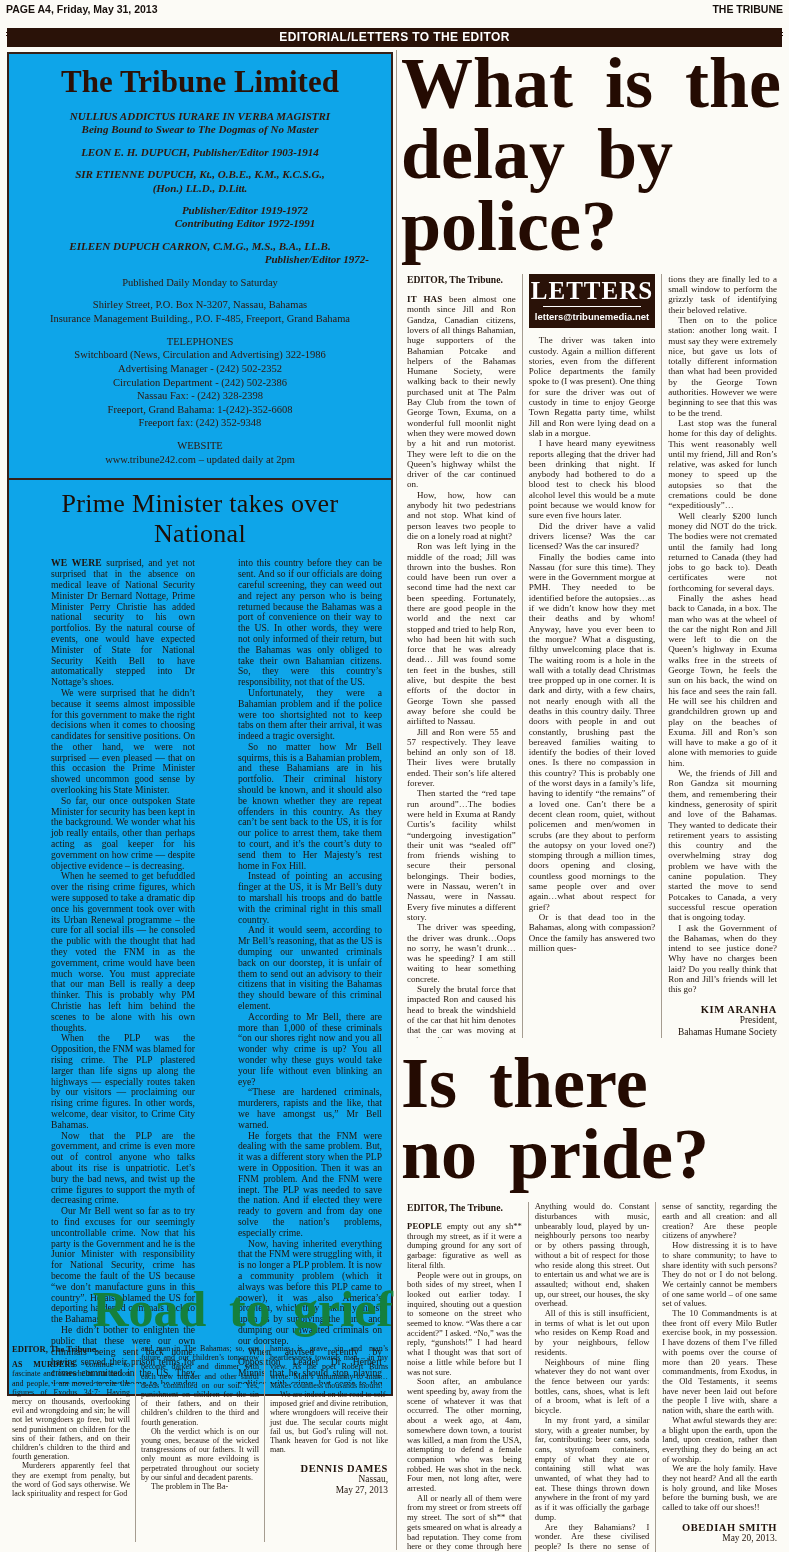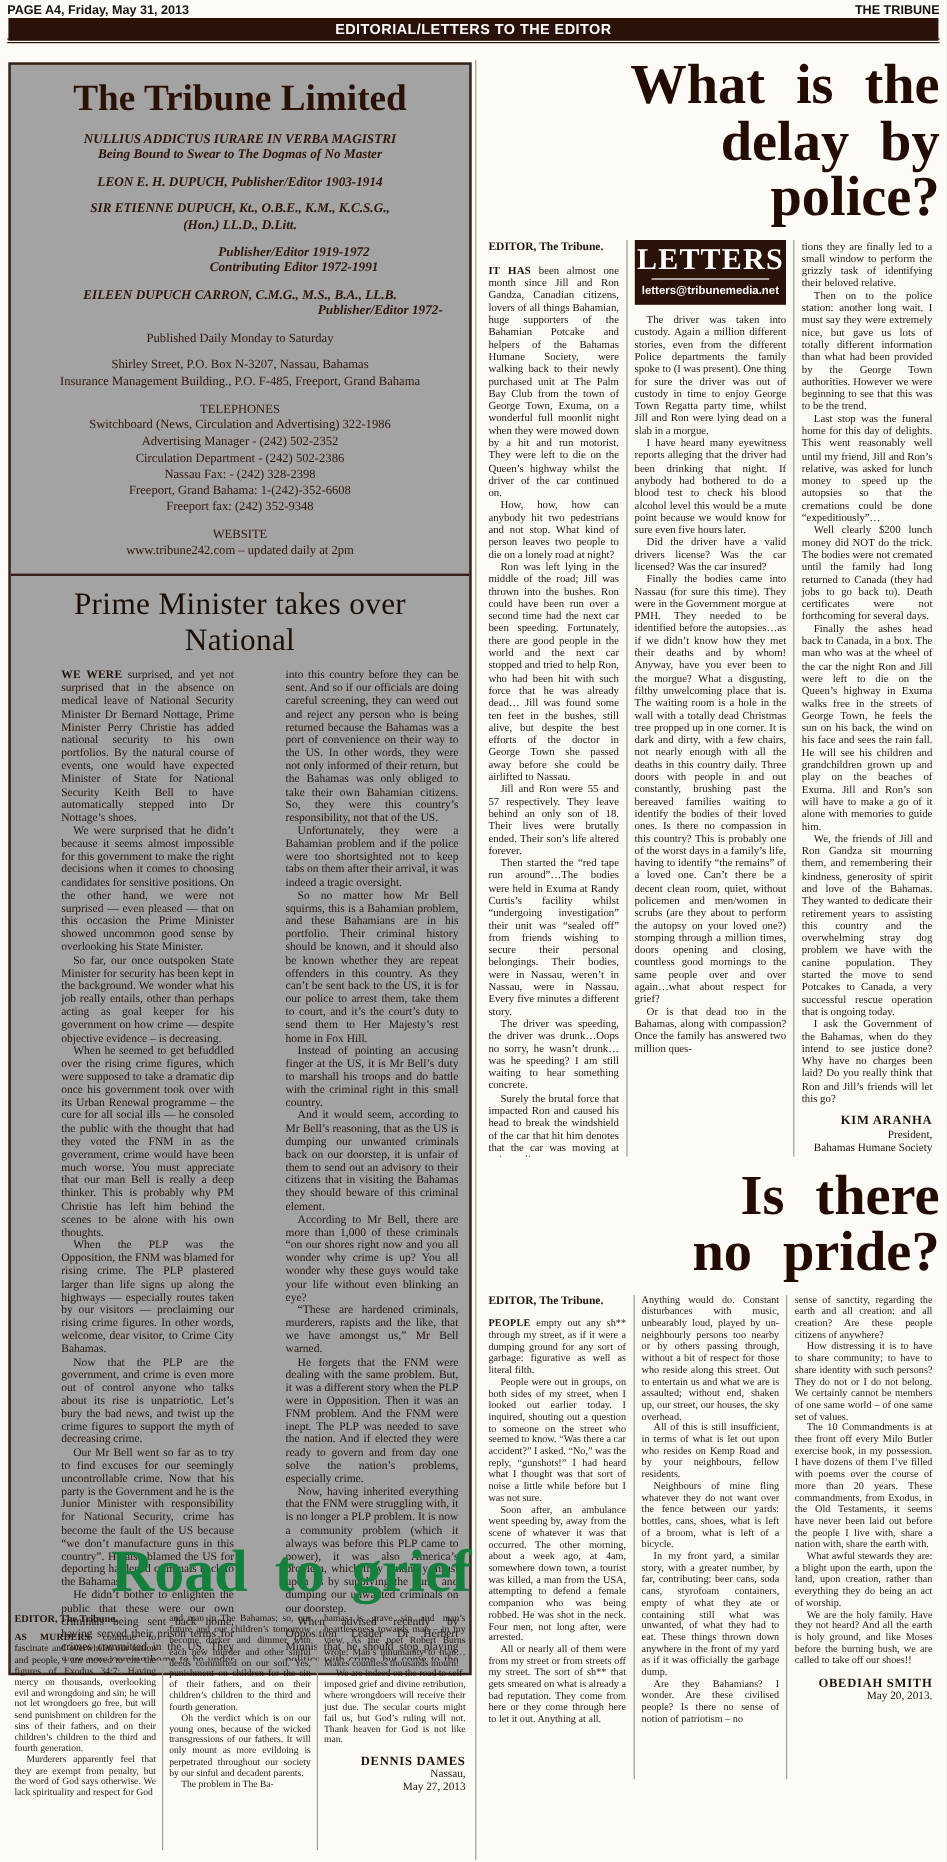--- a/index.html
+++ b/index.html
@@ -2,44 +2,44 @@
 <html><head>
 <meta charset="utf-8">
 <style>
   html,body{margin:0;padding:0;background:#e8e6e0;}
   #page{position:relative;width:789px;height:1552px;background:#fcfbf6;overflow:hidden;
         font-family:"Liberation Serif",serif;color:#20130b;}
   
   .top-strip{position:absolute;left:6px;top:3px;width:777px;display:flex;justify-content:space-between;
              font:bold 10.5px "Liberation Sans",sans-serif;color:#17100c;padding-bottom:17px;
              border-bottom:4px double #2a1208;}
-  .banner{position:absolute;left:7px;top:15px;width:775px;height:19px;background:#2a1208;color:#fff;
+  .banner{position:absolute;left:7px;top:28px;width:775px;height:19px;background:#2a1208;color:#fff;
           text-align:center;font:bold 12px/19px "Liberation Sans",sans-serif;letter-spacing:.4px;}
   
-  .left-box{position:absolute;left:7px;top:52px;width:386px;border:2px solid #362018;box-sizing:border-box;background:#a3a3a3;}
+  .left-box{position:absolute;left:7px;top:52px;width:386px;border:2px solid #362018;box-sizing:border-box;background:#0ea5e9;}
   .masthead{text-align:center;padding:8px 8px 12px;color:#30160a;}
   .m-title{font-weight:bold;font-size:31px;margin:2px 0 10px;color:#2c1106;}
   .m-it{font-style:italic;font-weight:bold;font-size:11px;line-height:1.22;}
   .m-ro{font-size:10.5px;line-height:1.3;}
   .m-gap{height:9px;}
   .shift-right{padding-left:90px;}
   .align-right{text-align:right;padding-right:14px;}
   .mid-rule{border-top:2px solid #362018;}
   .editorial{padding:7px 9px 10px;}
   .ed-headline{text-align:center;font-size:26px;color:#1d0e06;margin:2px 0 9px;letter-spacing:.3px;}
   .ed-cols{display:flex;gap:10px;height:826px;overflow:hidden;}
   .ed-col{flex:1;text-align:justify;font-size:9.6px;line-height:10.8px;margin-left:33px;}
   
   .para{margin:0;text-indent:10px;}
   .para.cont,.para.lead{text-indent:0;}
   .para b{letter-spacing:.2px;}
   
   .vsep{position:absolute;left:396px;top:50px;width:1px;height:1500px;background:#a29a8e;}
   .right{position:absolute;left:401px;top:46px;width:382px;}
-  .big-headline{font-weight:bold;font-size:47px;line-height:.99;text-align:right;color:#240b02;
+  .big-headline{font-weight:bold;font-size:72px;line-height:.99;text-align:left;color:#240b02;
                 word-spacing:14px;margin:2px 0 12px;}
   .lcols{display:flex;overflow:hidden;}
   .lcol{flex:1;padding:0 6px;text-align:justify;font-size:9px;line-height:10.3px;}
   .lcol + .lcol{border-left:1px solid #a59c90;}
   .letter1-cols{height:764px;}
   .editor-line{font-weight:bold;font-size:9.6px;margin:1px 0 9px;}
   .letters-box{background:#2a1208;color:#fff;text-align:center;padding:4px 2px 6px;margin-bottom:7px;}
   .lb-title{font-weight:bold;font-size:25px;line-height:1.02;letter-spacing:1px;}
   .lb-rule{width:80%;margin:3px auto 4px;border-top:1.5px solid #fff;}
   .lb-email{font:bold 9.5px "Liberation Sans",sans-serif;}

